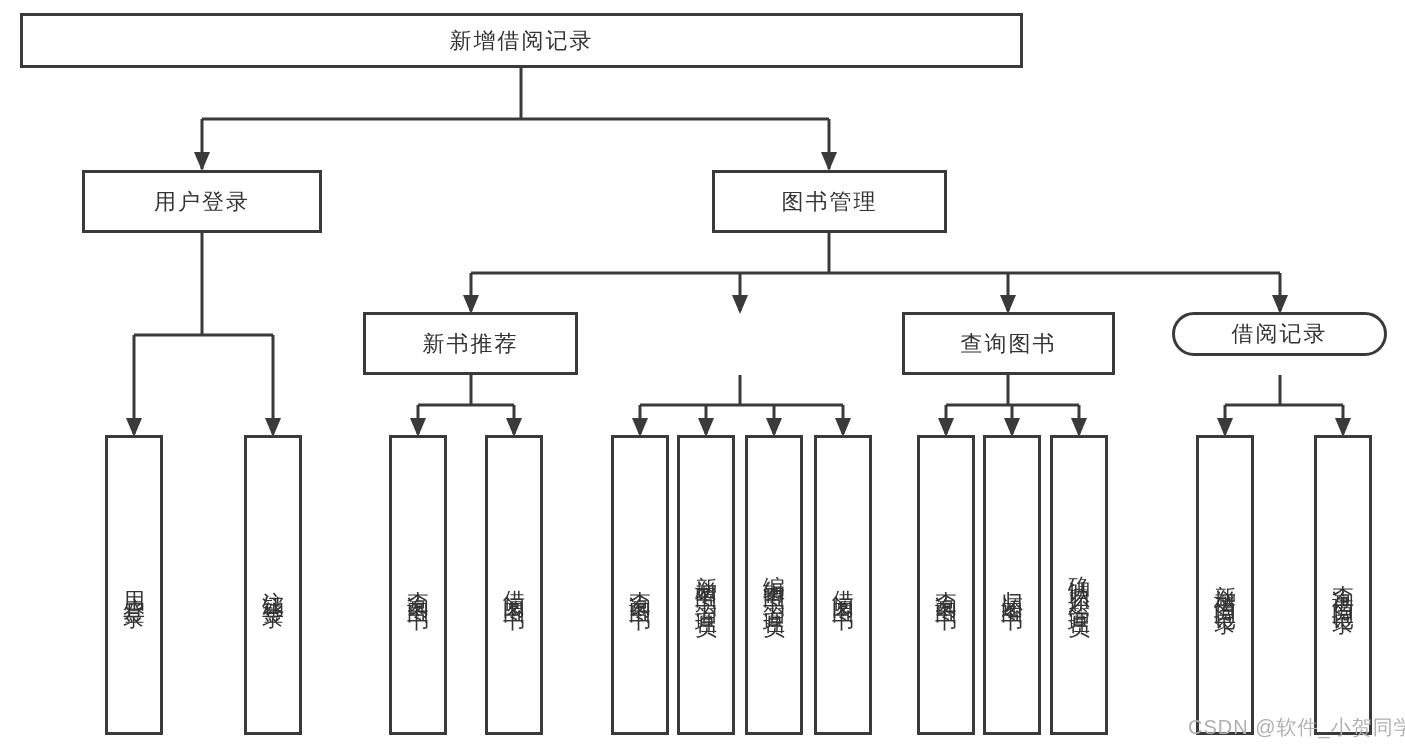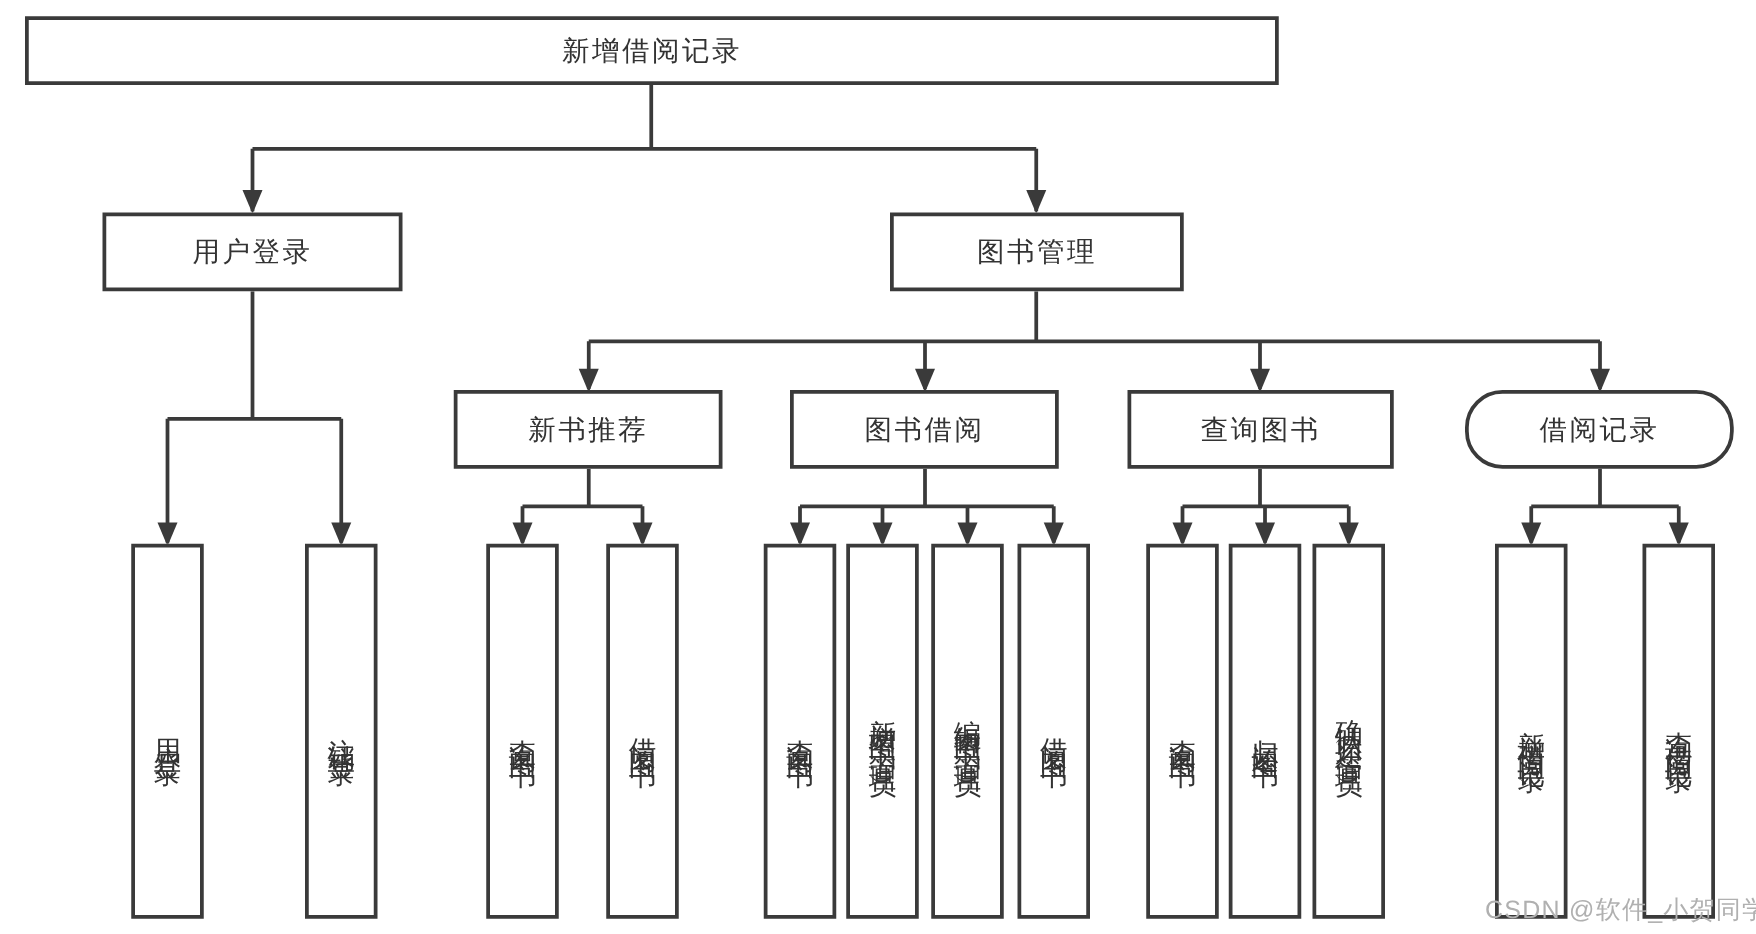--- a/index.html
+++ b/index.html
@@ -109,27 +109,24 @@
   <div class="hbox" style="left:82px; top:170px; width:240px; height:63px;">
     <span>用户登录</span>
   </div>
   <div class="hbox" style="left:712px; top:170px; width:235px; height:63px;">
     <span>图书管理</span>
   </div>
 
   <div class="hbox" style="left:363px; top:312px; width:215px; height:63px;">
     <span>新书推荐</span>
   </div>
-  <div class="hbox" style="left:632px; top:312px; width:215px; height:63px;">
-    <span>图书借阅</span>
-  </div>
   <div class="hbox" style="left:902px; top:312px; width:213px; height:63px;">
     <span>查询图书</span>
   </div>
-  <div class="hbox" style="left:1172px; top:312px; width:215px; height:63px;border-radius:30px;">
+  <div class="hbox" style="left:1172px; top:312px; width:215px; height:44px;border-radius:30px;">
     <span>借阅记录</span>
   </div>
 
   <div class="vbox" style="left:105px;">
     <span>用户登录</span>
   </div>
   <div class="vbox" style="left:244px;">
     <span>注销登录</span>
   </div>
 

